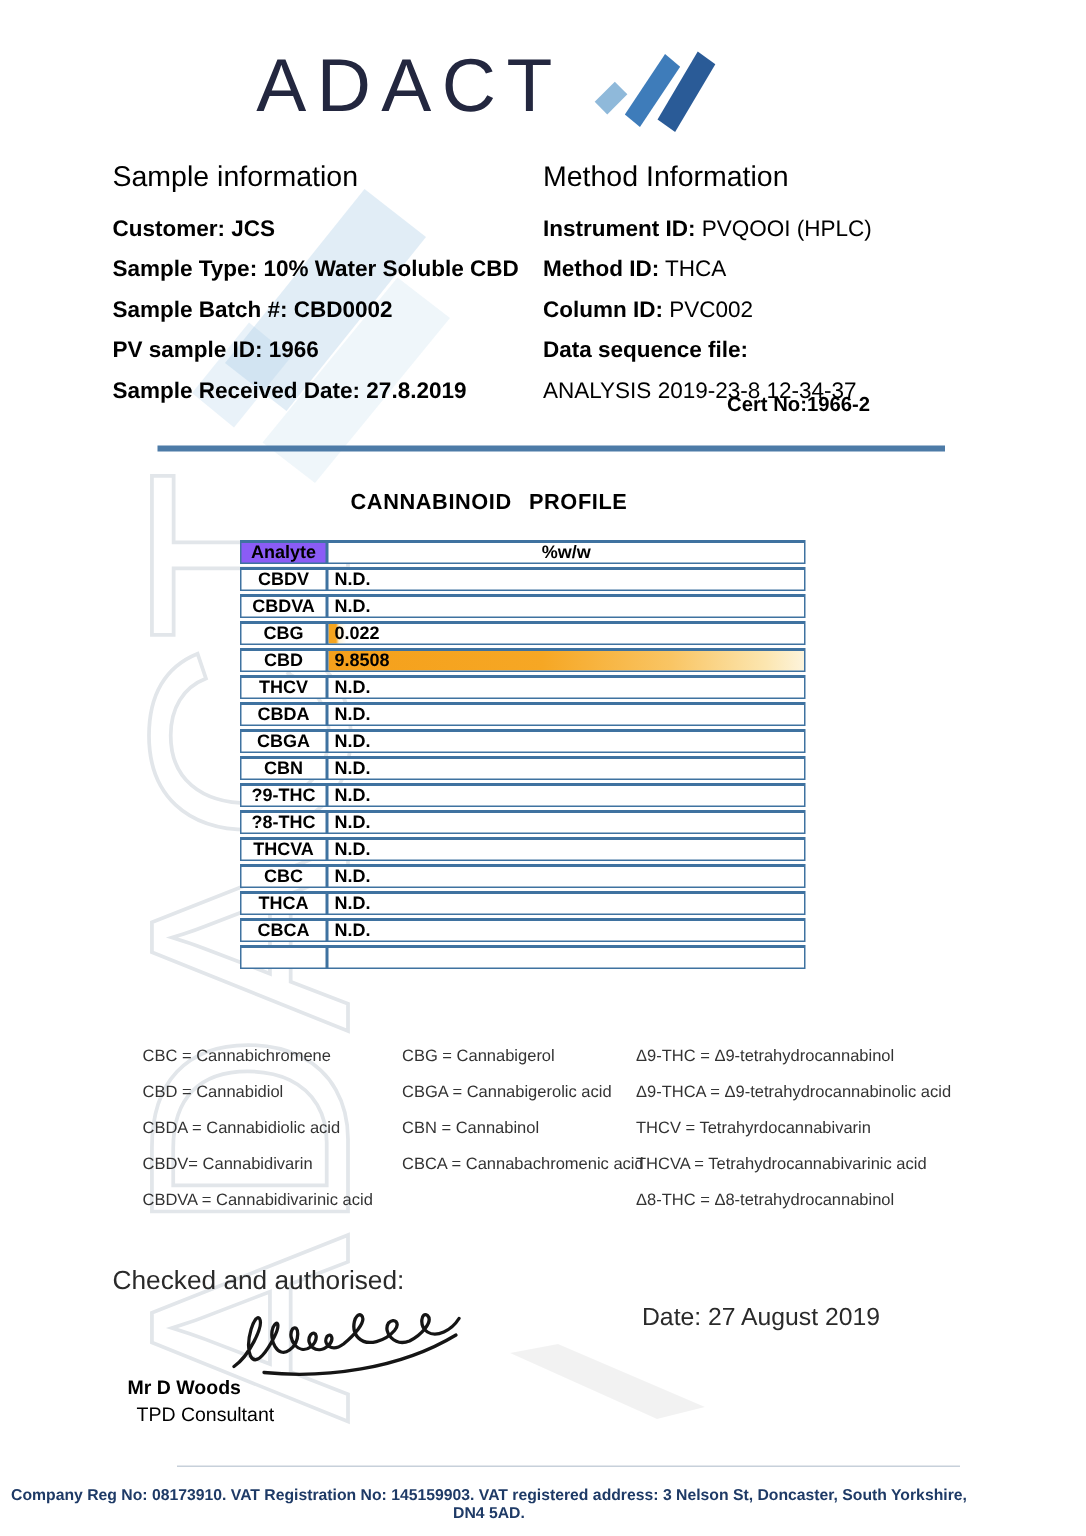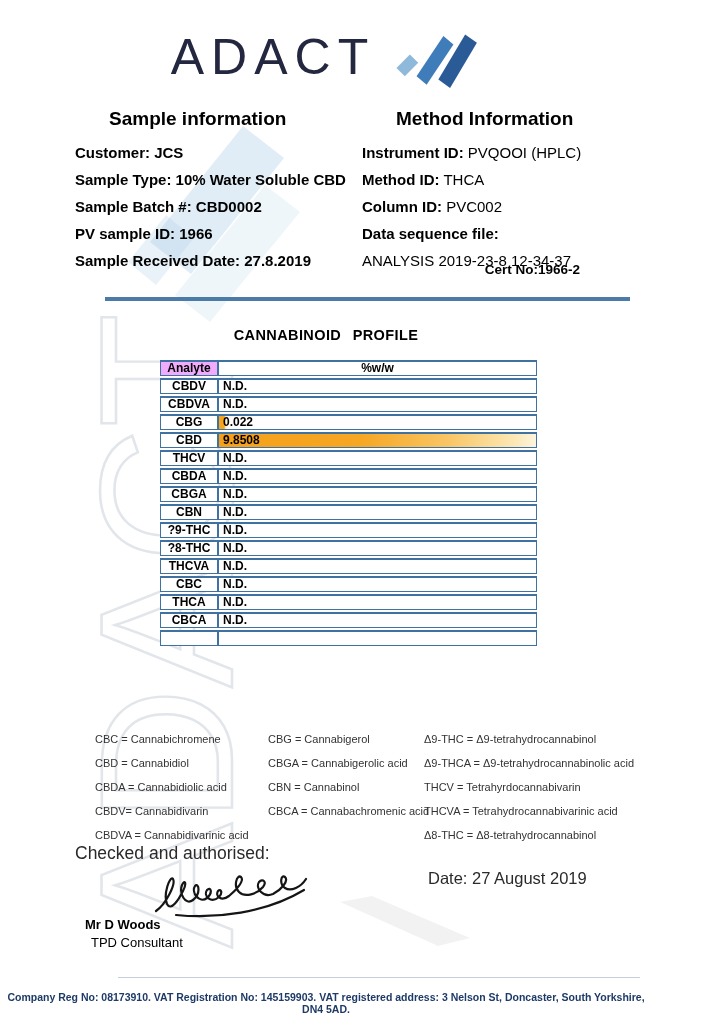--- a/index.html
+++ b/index.html
@@ -11,47 +11,47 @@
   .layer{position:absolute;}
 
   
   .logo-row{position:absolute;top:26px;left:0;right:0;display:flex;justify-content:center;align-items:center;gap:14px;}
   .logo-text{font-size:50px;font-weight:300;letter-spacing:7px;color:#23273f;line-height:1;}
 
   
   .info-block{position:absolute;top:108px;}
   .info-block.sample{left:75px;}
   .info-block.method{left:362px;}
-  .section-title{font-size:19px;font-weight:bold;margin-bottom:9px;margin-left:34px;}
+  .section-title{font-size:19px;font-weight:normal;margin-bottom:9px;}
   .info-line{font-size:15px;font-weight:bold;line-height:27px;white-space:nowrap;}
   .info-line .lbl{font-weight:bold;}
   .info-line .val{font-weight:normal;}
 
   .cert{position:absolute;top:262px;right:72px;font-size:13.5px;font-weight:bold;}
   .rule{position:absolute;top:297px;left:105px;width:525px;height:4px;background:#4d7ba7;}
   .profile-title{position:absolute;top:327px;left:0;right:0;text-align:center;
     font-size:14.5px;font-weight:bold;letter-spacing:.4px;word-spacing:7px;}
 
   
   .table-wrap{position:absolute;top:358px;left:160px;}
   table.cann{border-collapse:separate;border-spacing:0 2px;table-layout:fixed;width:377px;}
   table.cann th,table.cann td{
     border:1.5px solid #3f72a0;border-top-width:2px;
     font-size:12px;font-weight:bold;padding:0 4px;height:12.5px;line-height:13px;
     background:#fff;overflow:hidden;white-space:nowrap;
   }
-  table.cann th.h-analyte{background:#f0abfc;text-align:center;margin-left:12px;}
+  table.cann th.h-analyte{background:#8b5cf6;text-align:center;margin-left:12px;}
   table.cann th.h-value{text-align:center;}
   table.cann td.c-analyte{text-align:center;}
   table.cann td.c-value{text-align:left;}
   td.bar-full{background:linear-gradient(90deg,#f5a01b 0%,#f6a724 45%,#f9c564 72%,#fce6b0 92%,#fdf4dc 100%) !important;}
   td.bar-small{background:linear-gradient(90deg,#f6a51e 0px,#f6a51e 5px,#fdf3da 7px,#ffffff 12px) !important;}
 
   
-  .legend-col{position:absolute;top:692px;font-size:11px;color:#333;margin-top:35px;}
+  .legend-col{position:absolute;top:692px;font-size:11px;color:#333;}
   .legend-col.c1{left:95px;}
   .legend-col.c2{left:268px;}
   .legend-col.c3{left:424px;}
   .legend-item{height:24px;line-height:24px;white-space:nowrap;}
 
   
   .checked{position:absolute;left:75px;top:843px;font-size:17.5px;color:#2a2a2a;}
   .date{position:absolute;left:428px;top:869px;font-size:16.5px;color:#2a2a2a;}
   .signature{position:absolute;left:148px;top:866px;}
   .signatory-name{position:absolute;left:85px;top:917px;font-size:13px;font-weight:bold;}

